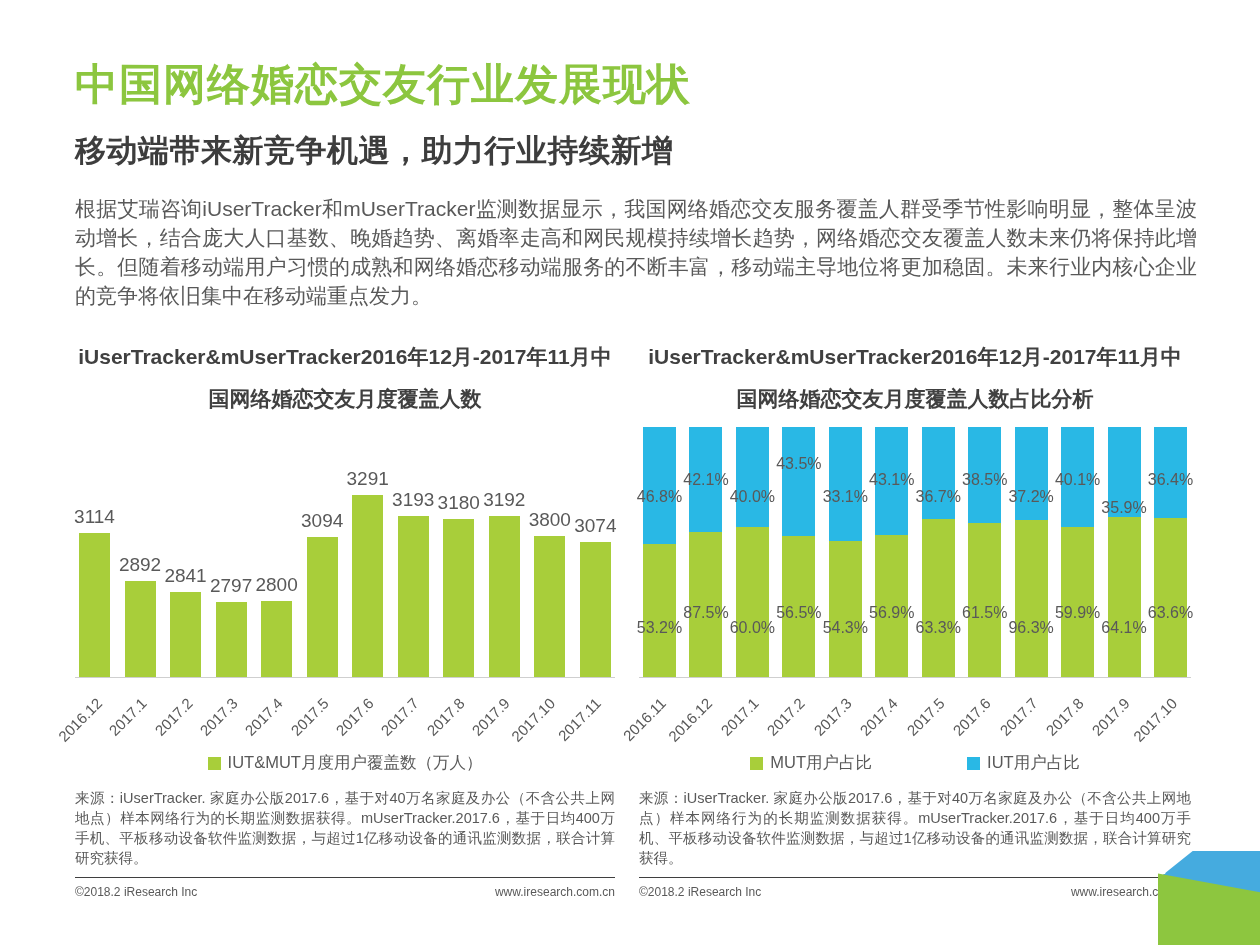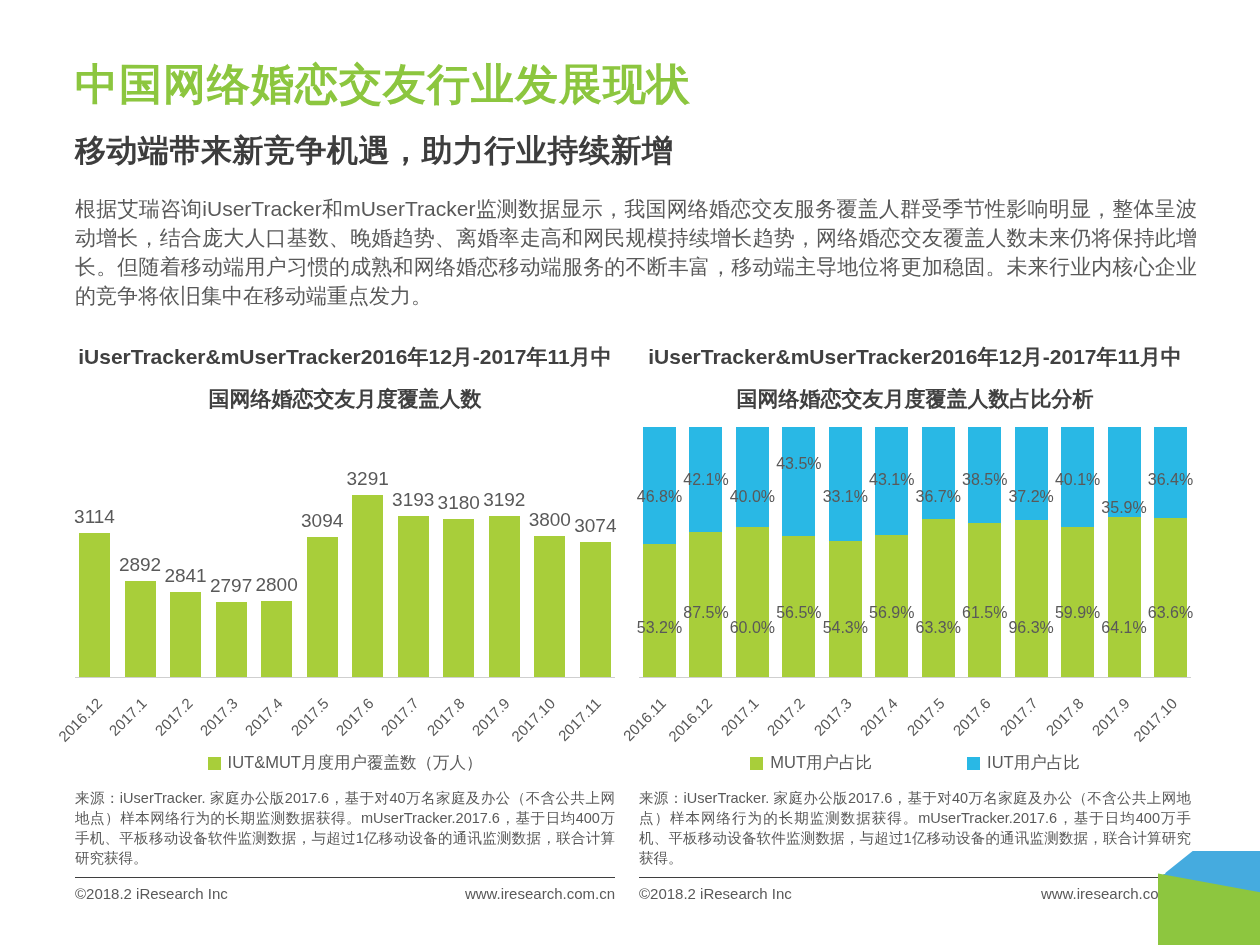--- a/index.html
+++ b/index.html
@@ -71,21 +71,21 @@
   .legend.dual { gap:95px; }
   .sq { width:13px; height:13px; display:inline-block; }
   .sq.green { background:var(--green,#a8ce3a); }
   .sq.blue  { background:var(--blue,#29b8e5); }
 
   
   .source {
     margin-top:12px; font-size:14.5px; line-height:20px; color:#595959;
     text-align:justify; border-bottom:1.5px solid #3f3f3f; padding-bottom:9px;
   }
-  .copyrow { display:flex; justify-content:space-between; margin-top:7px; font-size:15px; color:#595959; }
+  .copyrow { display:flex; justify-content:space-between; margin-top:7px; font-size:12px; color:#595959; }
 
   
   .corner { position:absolute; right:0; bottom:0; width:102px; height:94px; }
   .corner div { position:absolute; inset:0; }
   .c-blue  { background:#45abdf; clip-path:polygon(34% 0, 100% 0, 100% 46%, 4% 26%); }
   .c-green { background:#8dc63f; clip-path:polygon(0 24%, 100% 44%, 100% 100%, 0 100%); }
   .c-light { background:#c8da4e; clip-path:polygon(0 52%, 60% 100%, 0 100%); }
   .c-num { position:absolute; right:16px; bottom:20px; color:#fff; font-size:25px; font-weight:bold; inset:auto; }
 </style>
 </head>

